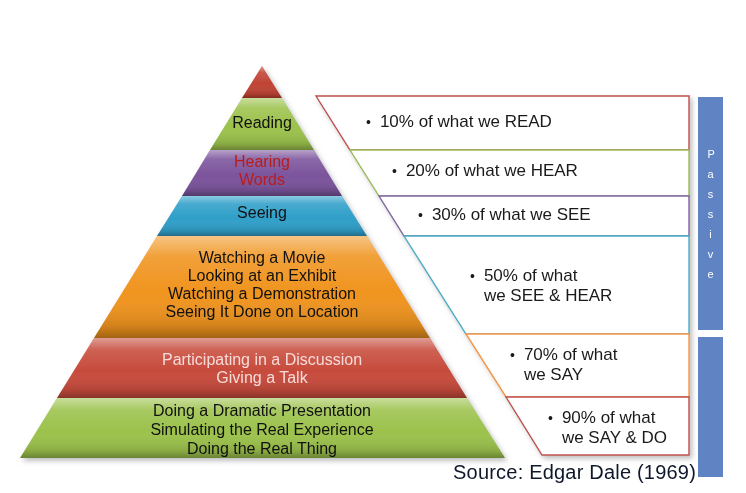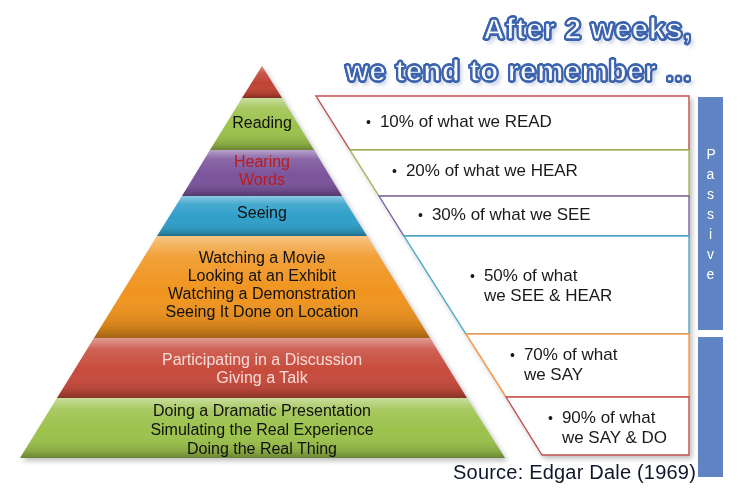--- a/index.html
+++ b/index.html
@@ -33,21 +33,21 @@
   .ann{
     position:absolute;display:flex;align-items:flex-start;
     font-size:17px;line-height:20px;color:#1a1a1a;
   }
   .ann .bullet{margin-right:9px;font-size:14px;line-height:20px;}
   .ann .ann-text{white-space:pre-line;}
   
   .side-bar-text{
     position:absolute;left:698px;width:25px;
     display:flex;align-items:center;justify-content:center;
-    color:#fff;font-size:14px;
+    color:#fff;font-size:11px;
   }
   .side-bar-text .vword{
     width:1ch;word-break:break-all;text-align:center;line-height:20px;
   }
   #active-word .vword{line-height:21px;}
   
   .source-text{
     position:absolute;right:50px;top:461px;
     font-size:20px;color:#0f172a;letter-spacing:.2px;
   }
@@ -100,24 +100,20 @@
       <polygon points="157,236 367,236 430,338 94,338" fill="url(#bevel)"></polygon>
 
       <polygon points="94,338 430,338 467,398 57,398" fill="#c74b3c"></polygon>
       <polygon points="94,338 430,338 467,398 57,398" fill="url(#bevel)"></polygon>
 
       <polygon points="57,398 467,398 505,458 20,458" fill="#9cc24c"></polygon>
       <polygon points="57,398 467,398 505,458 20,458" fill="url(#bevel)"></polygon>
     </g>
   </svg>
 
-  <div class="title-block">
-    <div>After 2 weeks,</div>
-    <div>we tend to remember ...</div>
-  </div>
 
   <div class="layer-label" style="top:114px;">Reading</div>
   <div class="layer-label light" style="top:153px;">Hearing
 Words</div>
   <div class="layer-label" style="top:204px;">Seeing</div>
   <div class="layer-label" style="top:249px;">Watching a Movie
 Looking at an Exhibit
 Watching a Demonstration
 Seeing It Done on Location</div>
   <div class="layer-label pink" style="top:351px;">Participating in a Discussion

